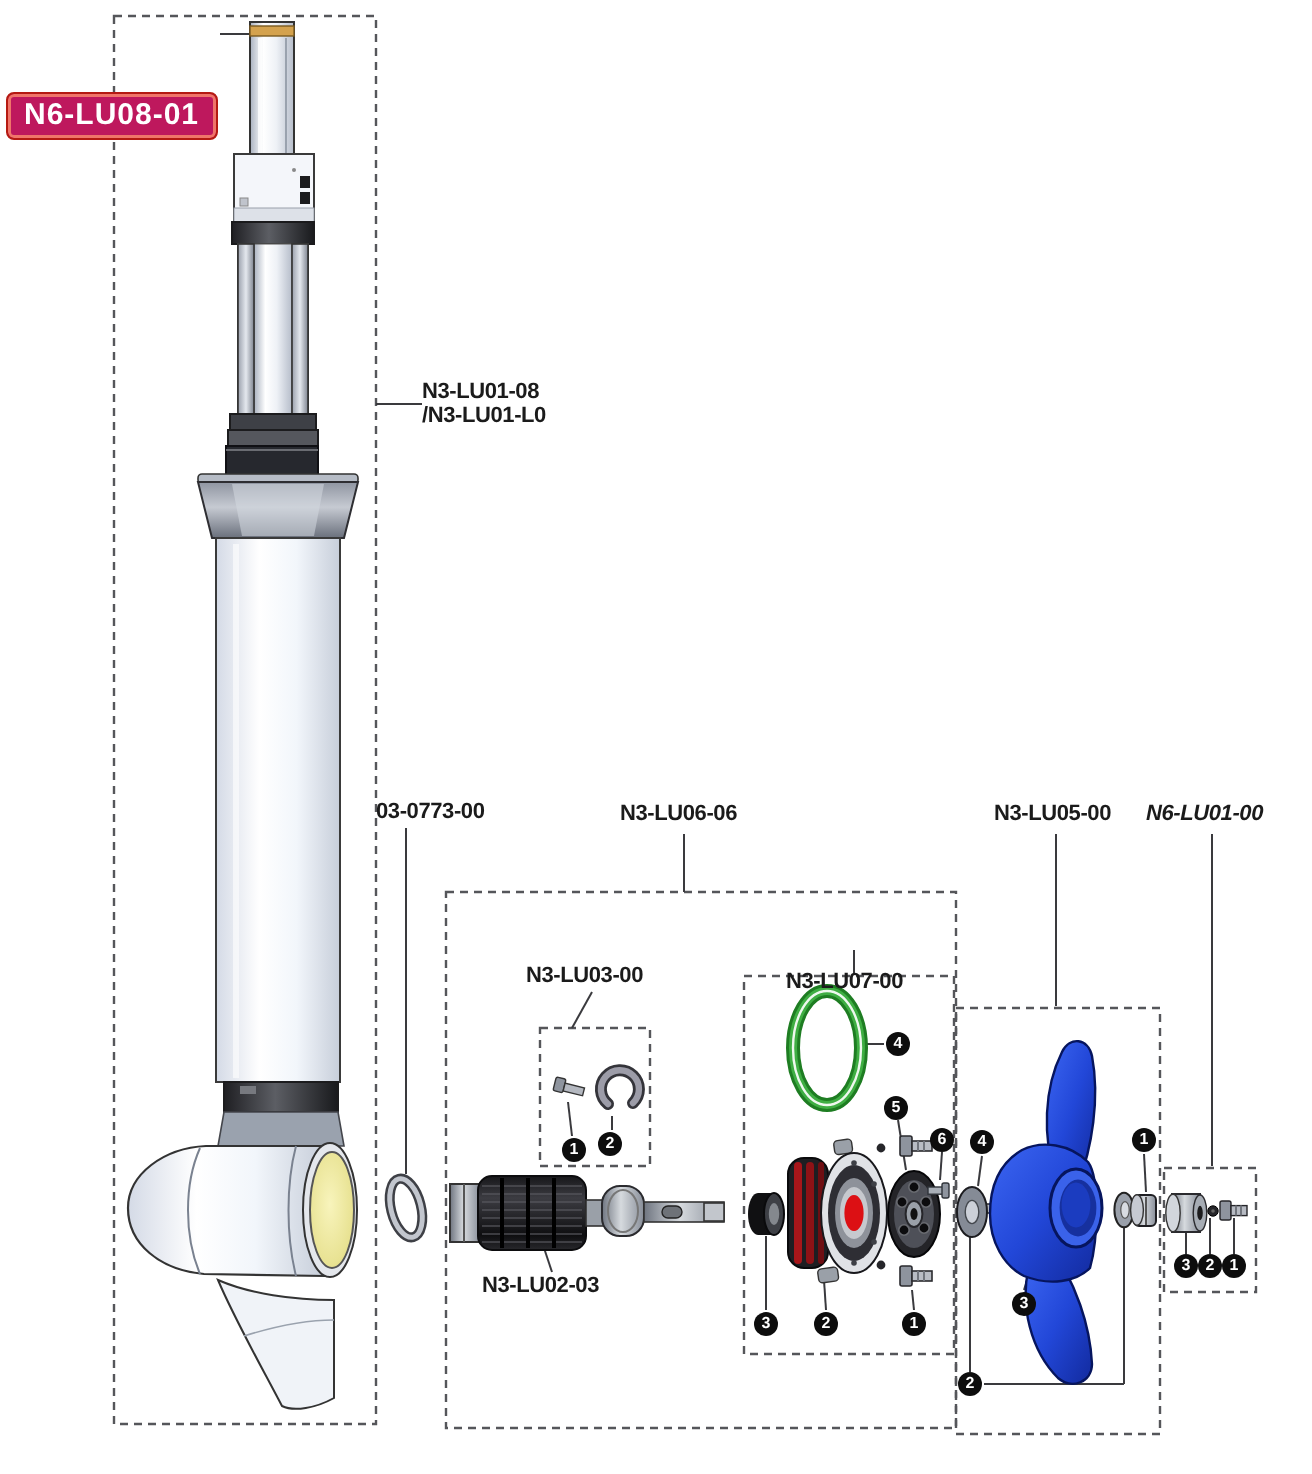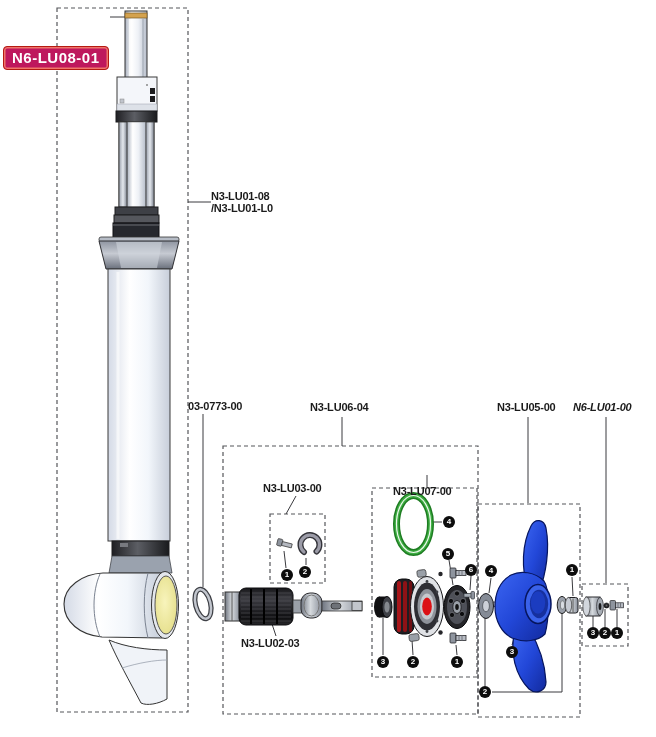--- a/index.html
+++ b/index.html
@@ -306,21 +306,21 @@
     </g>
   </svg>
 
   <div class="tag">N6-LU08-01</div>
 
   <div class="plabel" style="left:211px;top:190px;">
     <div>N3-LU01-08</div>
     <div>/N3-LU01-L0</div>
   </div>
   <div class="plabel" style="left:188px;top:400px;">03-0773-00</div>
-  <div class="plabel" style="left:310px;top:401px;">N3-LU06-04</div>
+  <div class="plabel" style="left:310px;top:401px;">N3-LU06-06</div>
   <div class="plabel" style="left:497px;top:401px;text-align:right;">N3-LU05-00</div>
   <div class="plabel" style="left:573px;top:401px;font-style:italic;">N6-LU01-00</div>
   <div class="plabel" style="left:393px;top:461px;margin-top:24px;">N3-LU07-00</div>
   <div class="plabel" style="left:263px;top:482px;">N3-LU03-00</div>
   <div class="plabel" style="left:241px;top:637px;">N3-LU02-03</div>
 
   <div class="balloon" style="left:281px;top:569px;">1</div>
   <div class="balloon" style="left:299px;top:566px;">2</div>
   <div class="balloon" style="left:443px;top:516px;">4</div>
   <div class="balloon" style="left:442px;top:548px;">5</div>

